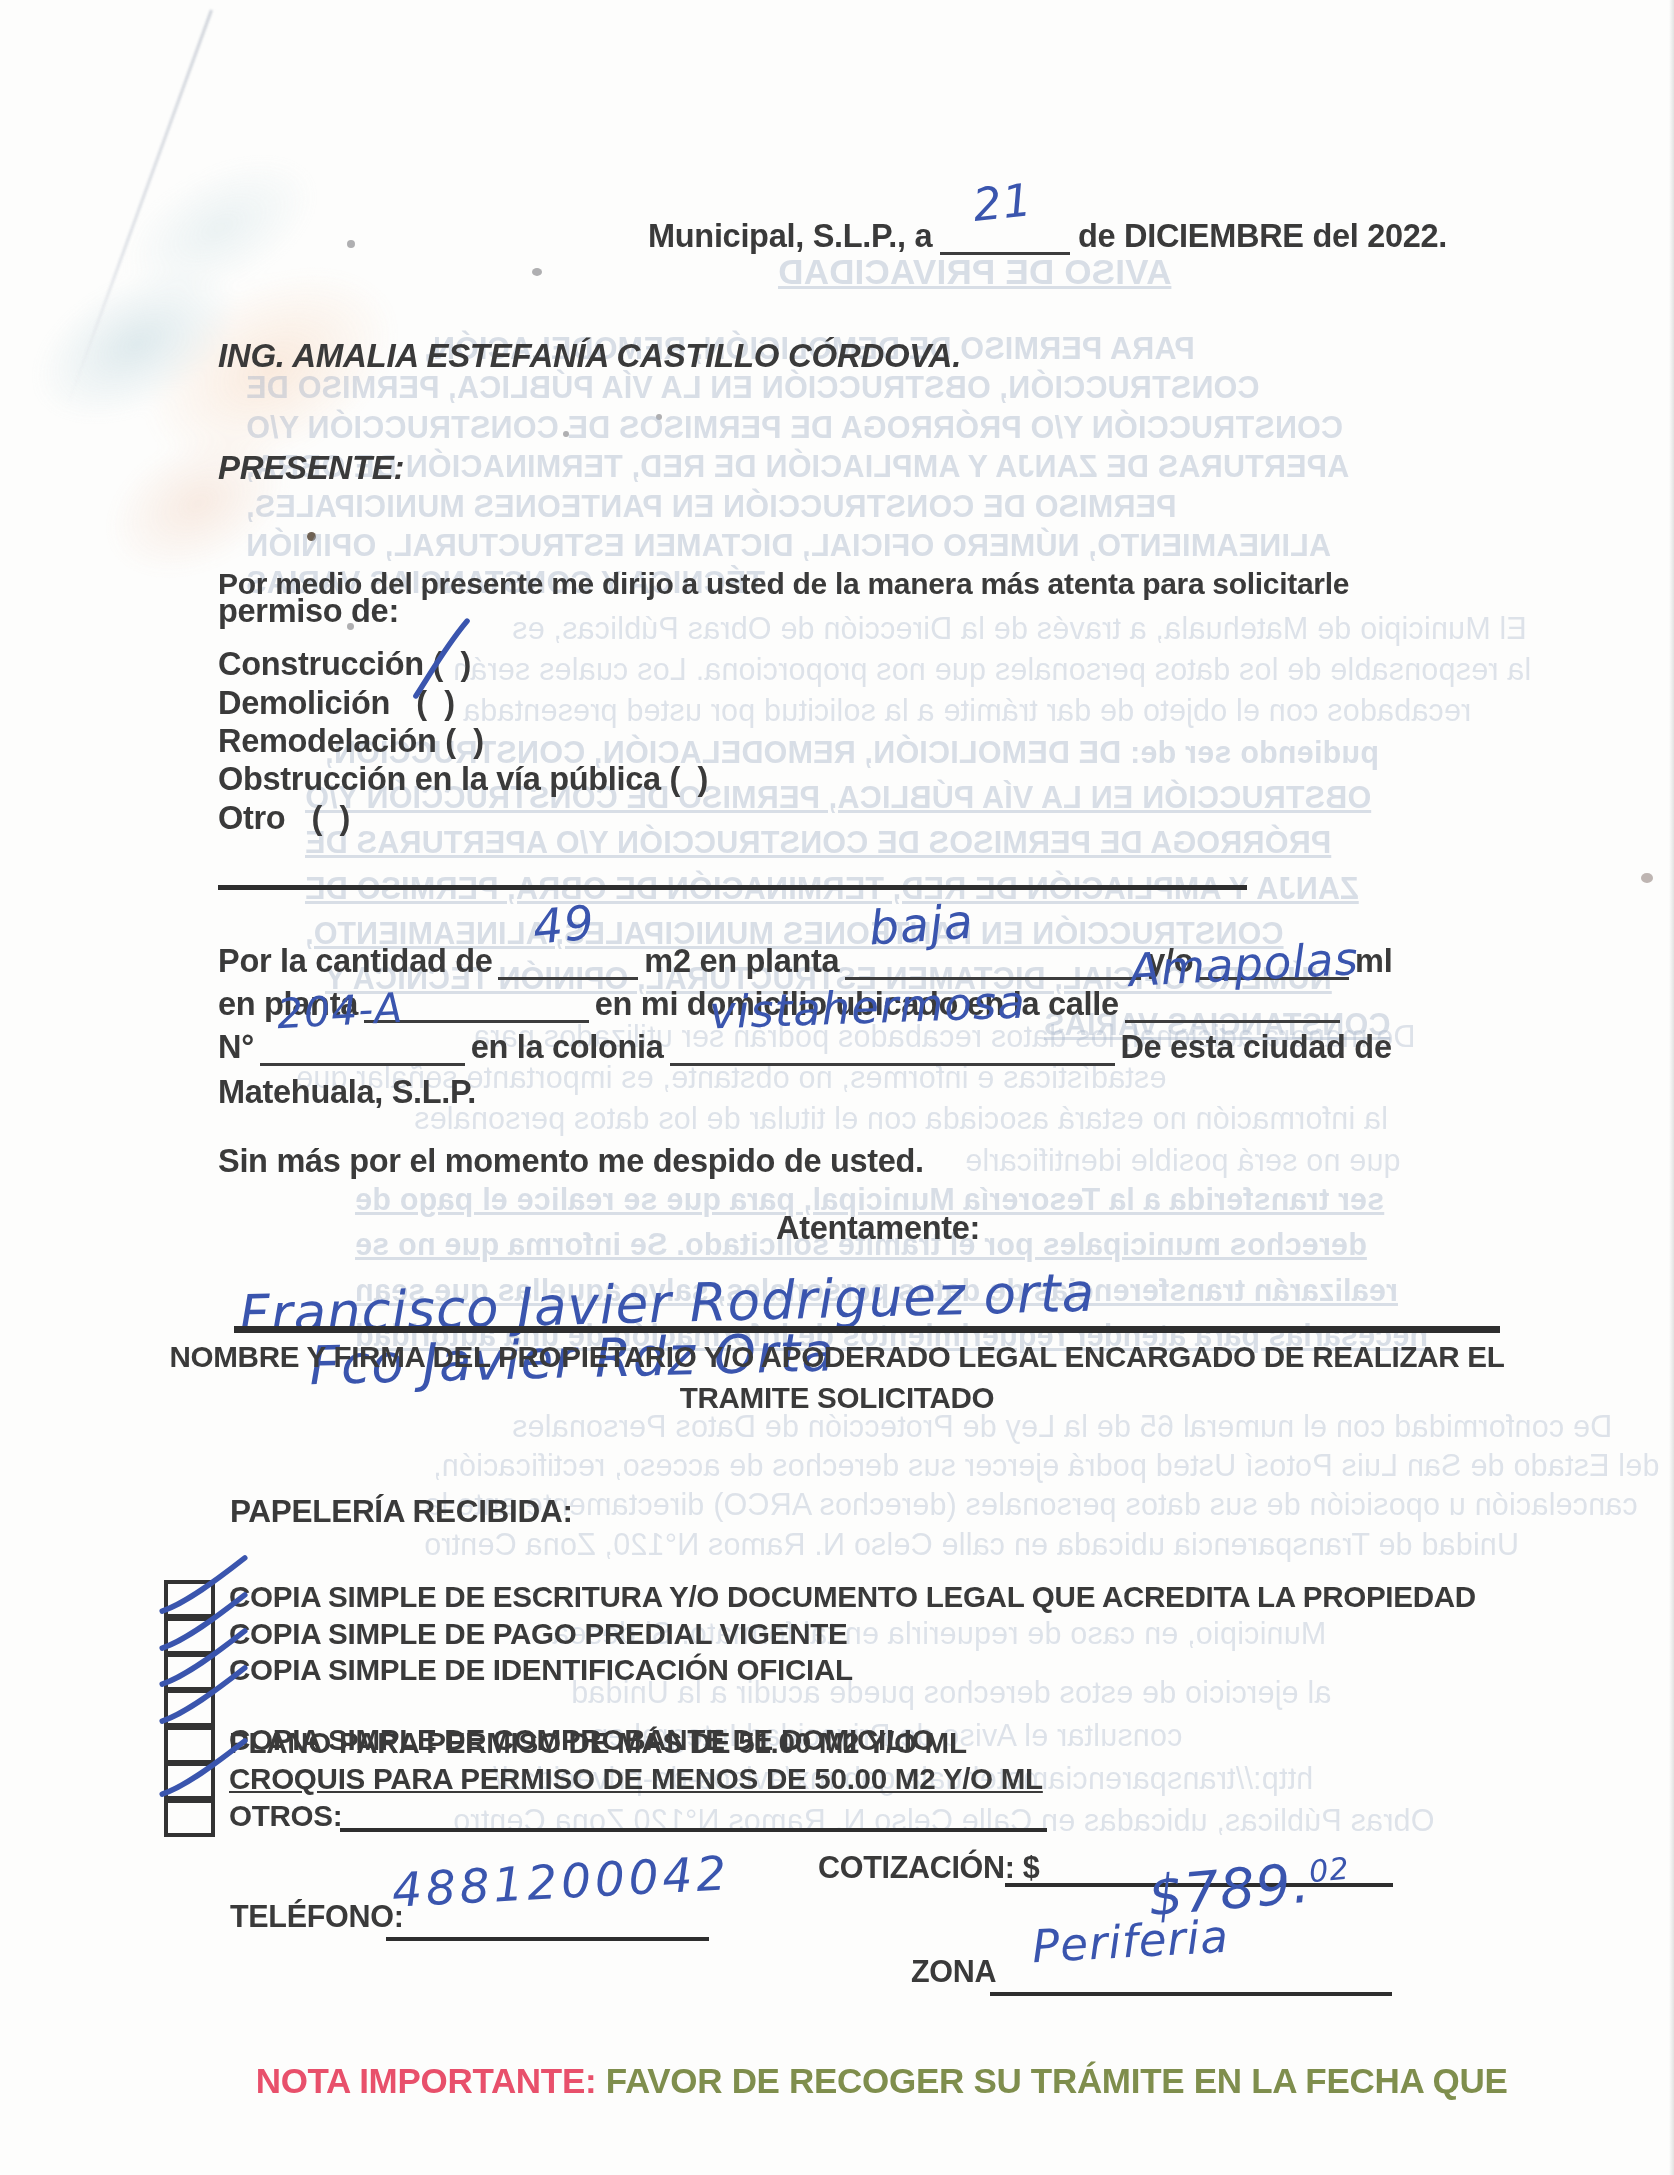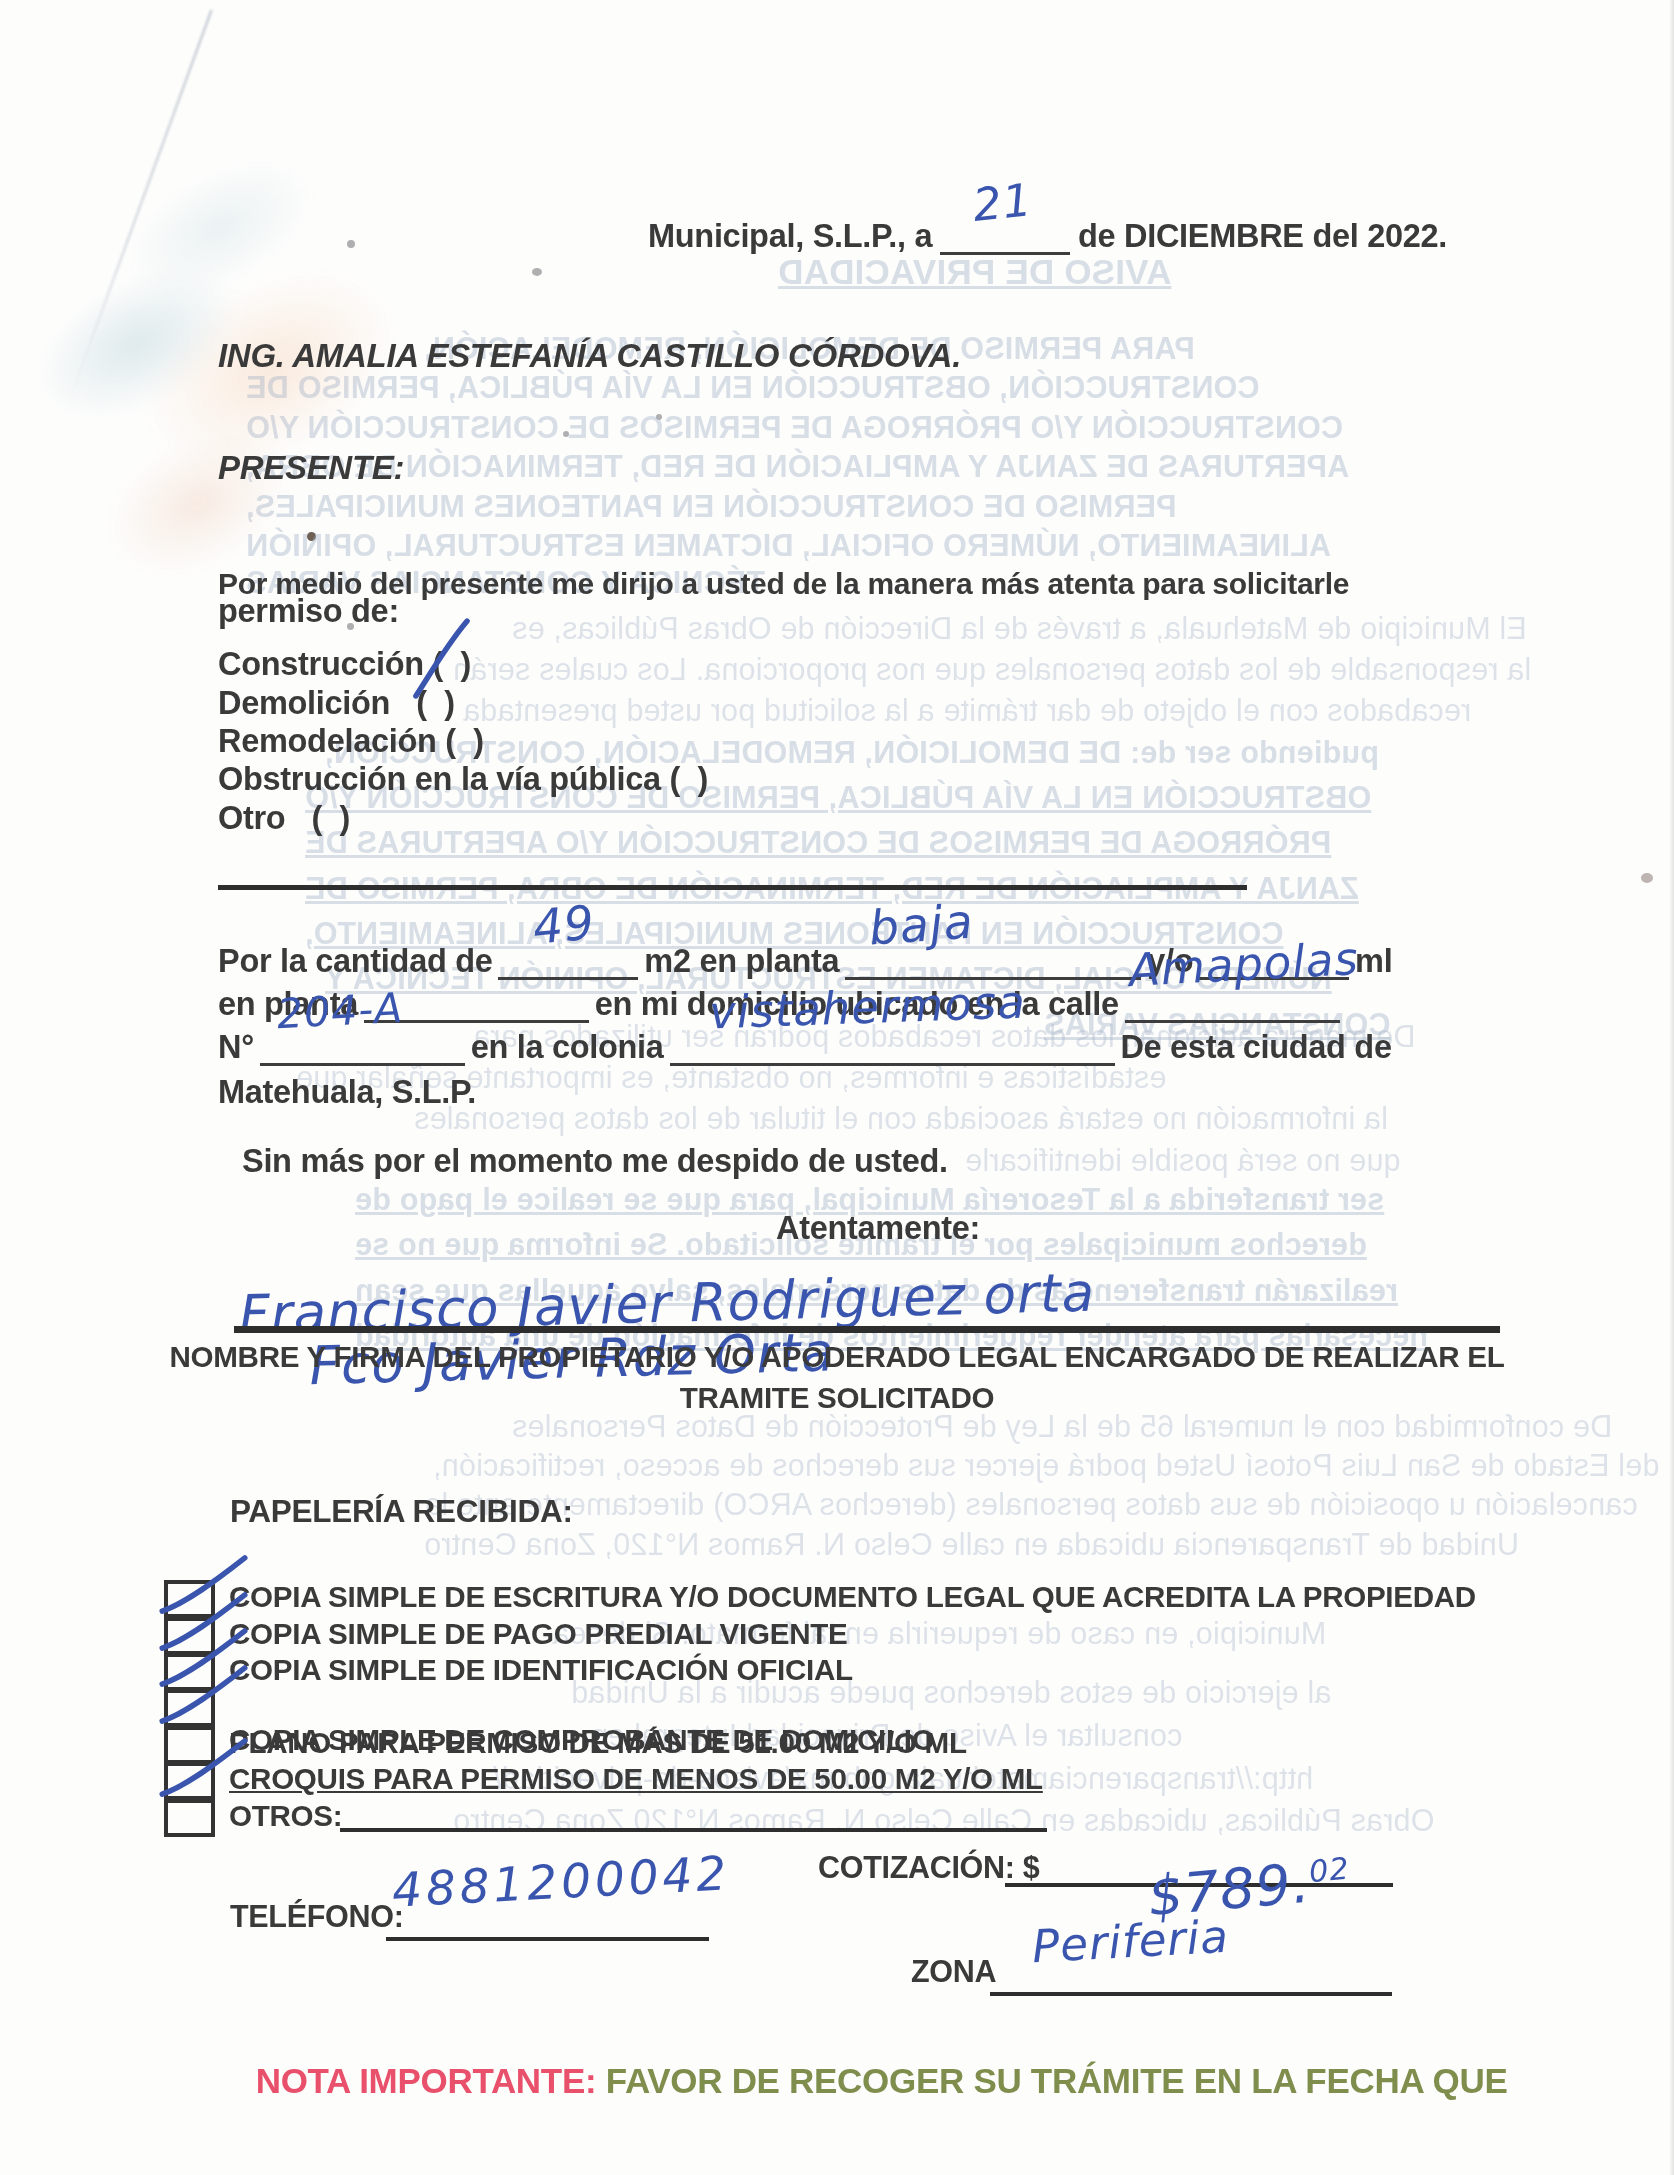--- a/index.html
+++ b/index.html
@@ -163,21 +163,21 @@
     </span>
     <span class="print">en la colonia</span>
     <span class="blank" style="width:445px;margin:0 5.9px;">
       <span class="hand" style="position:absolute;left:39px;top:-43px;font-size:45px;transform:rotate(-2deg);">vistahermosa</span>
     </span>
     <span class="print">De esta ciudad de</span>
   </div>
 
   <div class="abs print" style="left:218px;top:1074px;font-size:32.5px;">Matehuala, S.L.P.</div>
 
-  <div class="abs print" style="left:218px;top:1143px;font-size:32.5px;margin-left:24px;">Sin más por el momento me despido de usted.</div>
+  <div class="abs print" style="left:218px;top:1143px;font-size:32.5px;">Sin más por el momento me despido de usted.</div>
   <div class="abs print" style="left:776px;top:1210px;font-size:32.5px;">Atentamente:</div>
 
   <div class="abs" style="left:222px;top:1259px;transform:rotate(-1.5deg);white-space:pre;">
     <span class="hand" style="font-size:53px;">Francisco Javier Rodriguez orta</span>
     <span class="hand" style="font-size:53px;margin-left:69px;">Fco Javier Rdz Orta</span>
   </div>
   <div class="abs hline" style="left:234px;top:1326px;width:1266px;height:6.9px;"></div>
   <div class="abs print caption" style="left:167px;top:1340px;width:1340px;font-size:29.6px;white-space:normal;">NOMBRE Y FIRMA DEL PROPIETARIO Y/O APODERADO LEGAL ENCARGADO DE REALIZAR EL</div>
   <div class="abs print caption" style="left:167px;top:1381px;width:1340px;font-size:29.6px;white-space:normal;">TRAMITE SOLICITADO</div>
 

